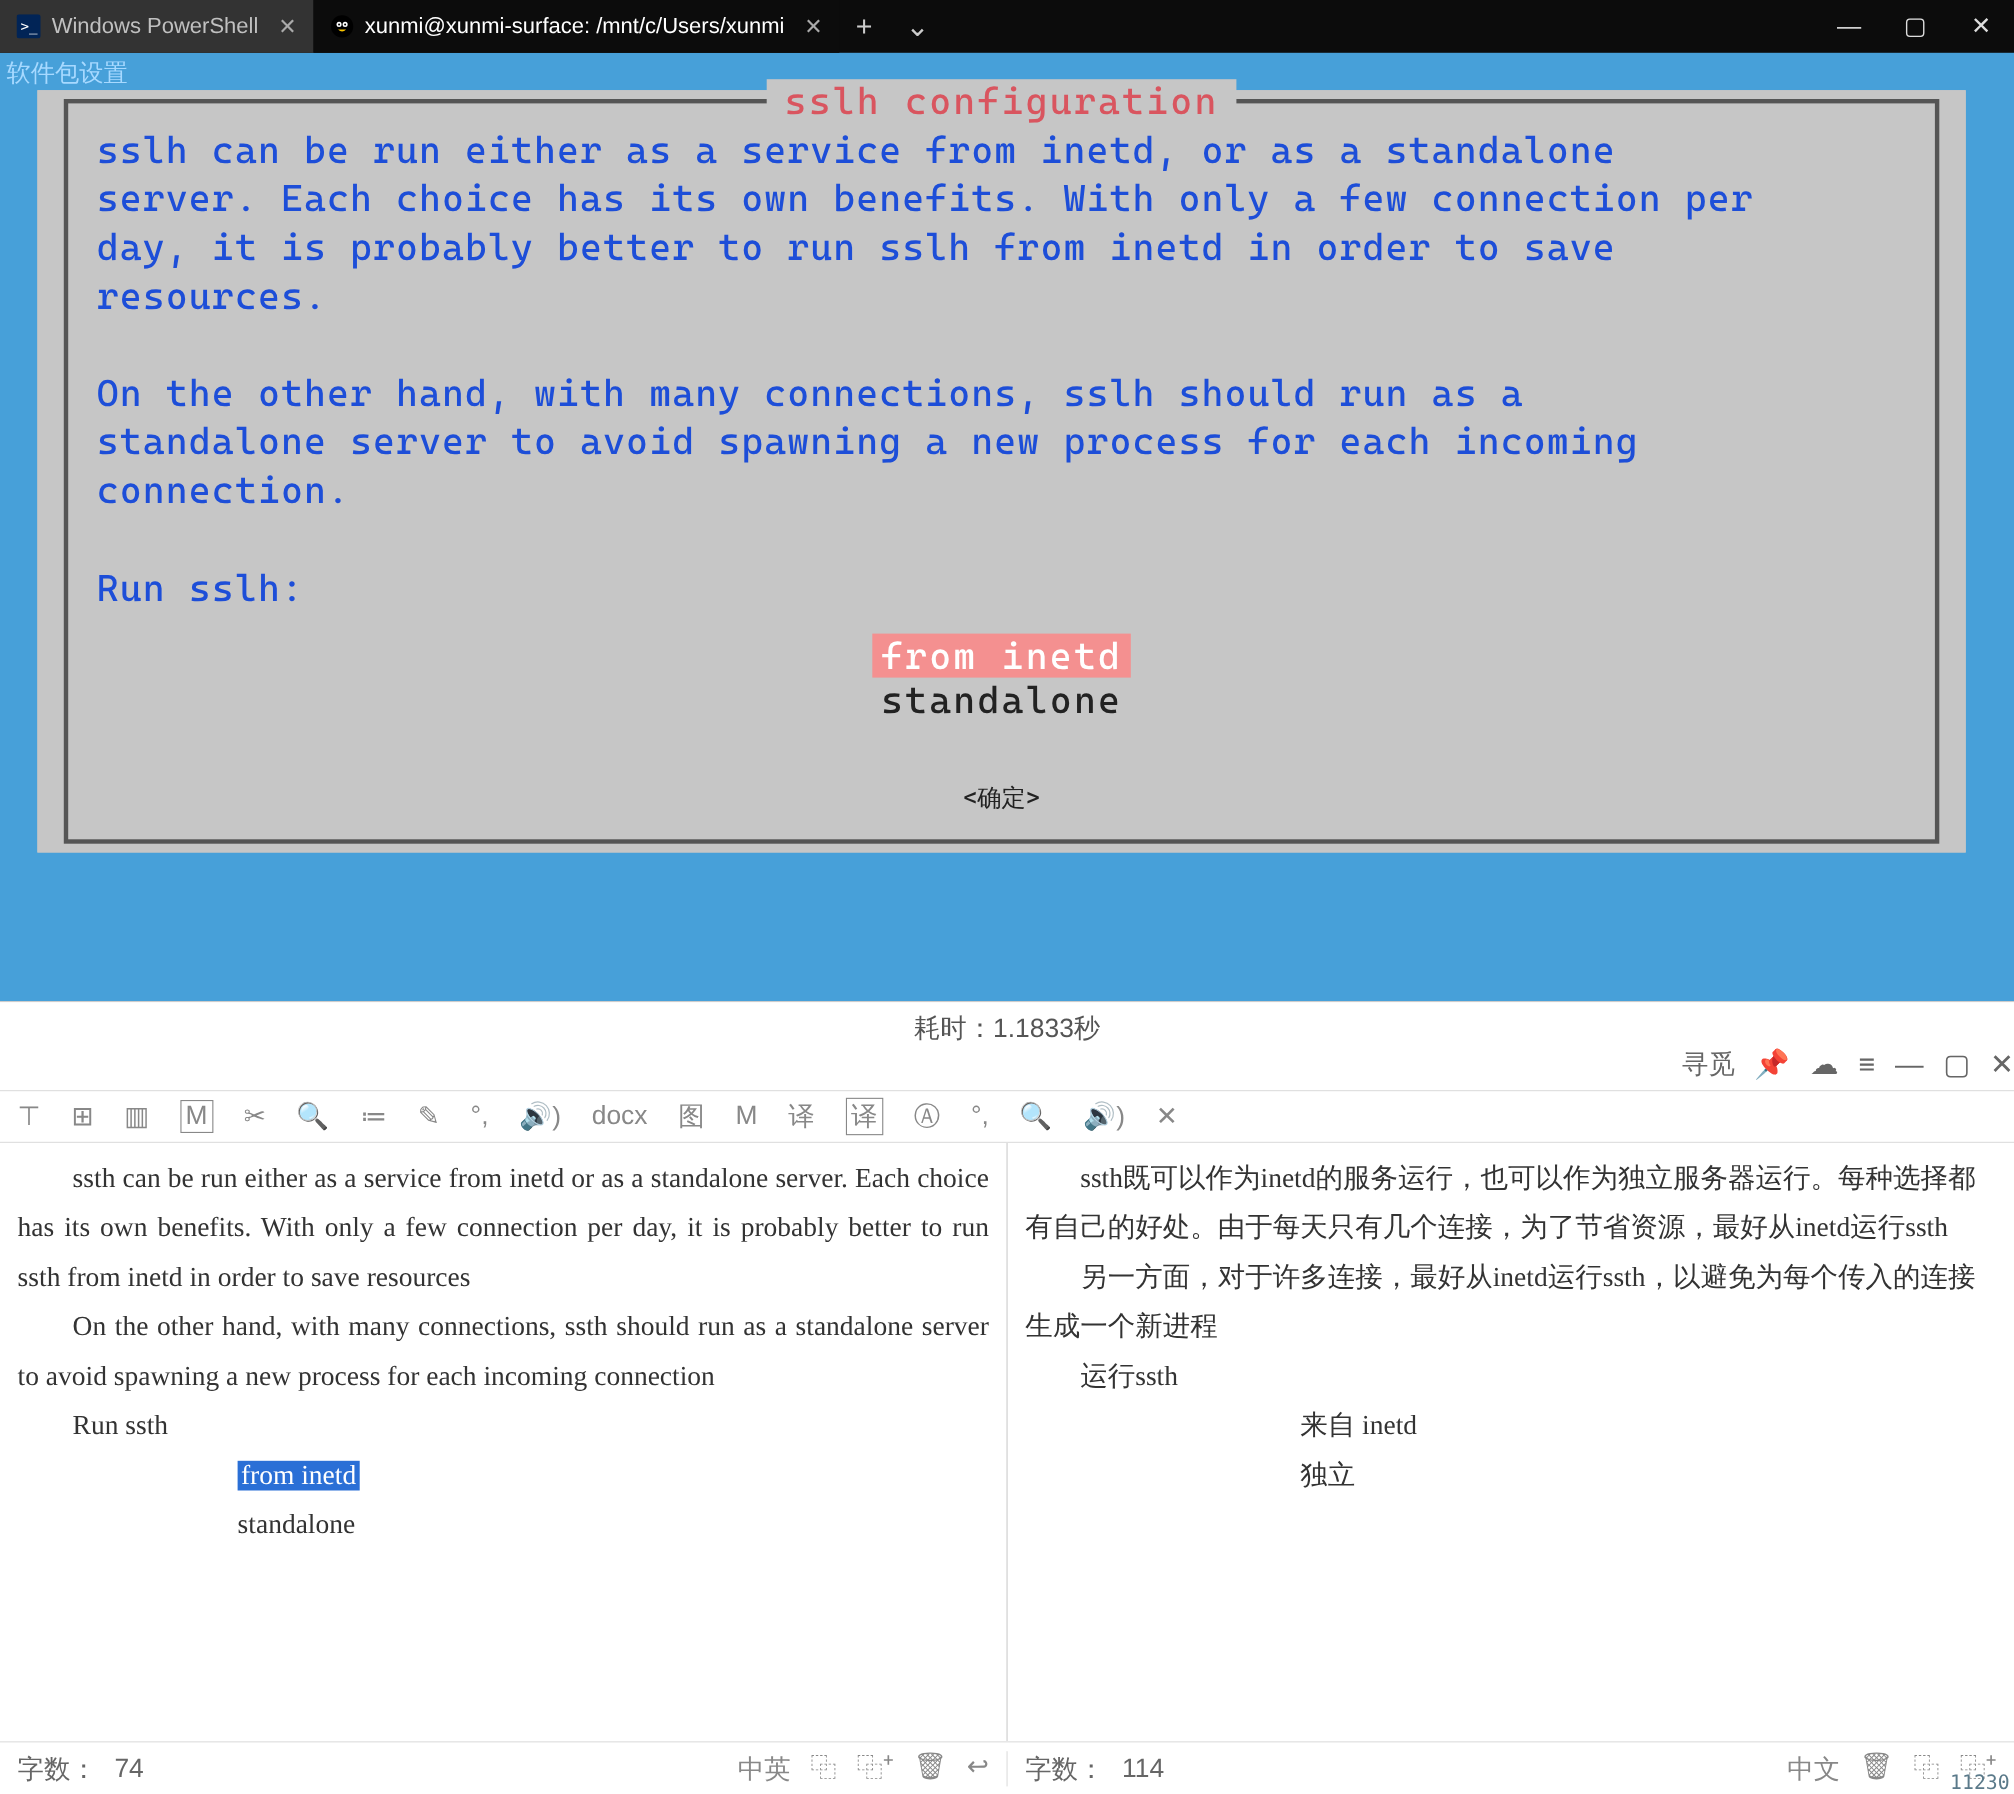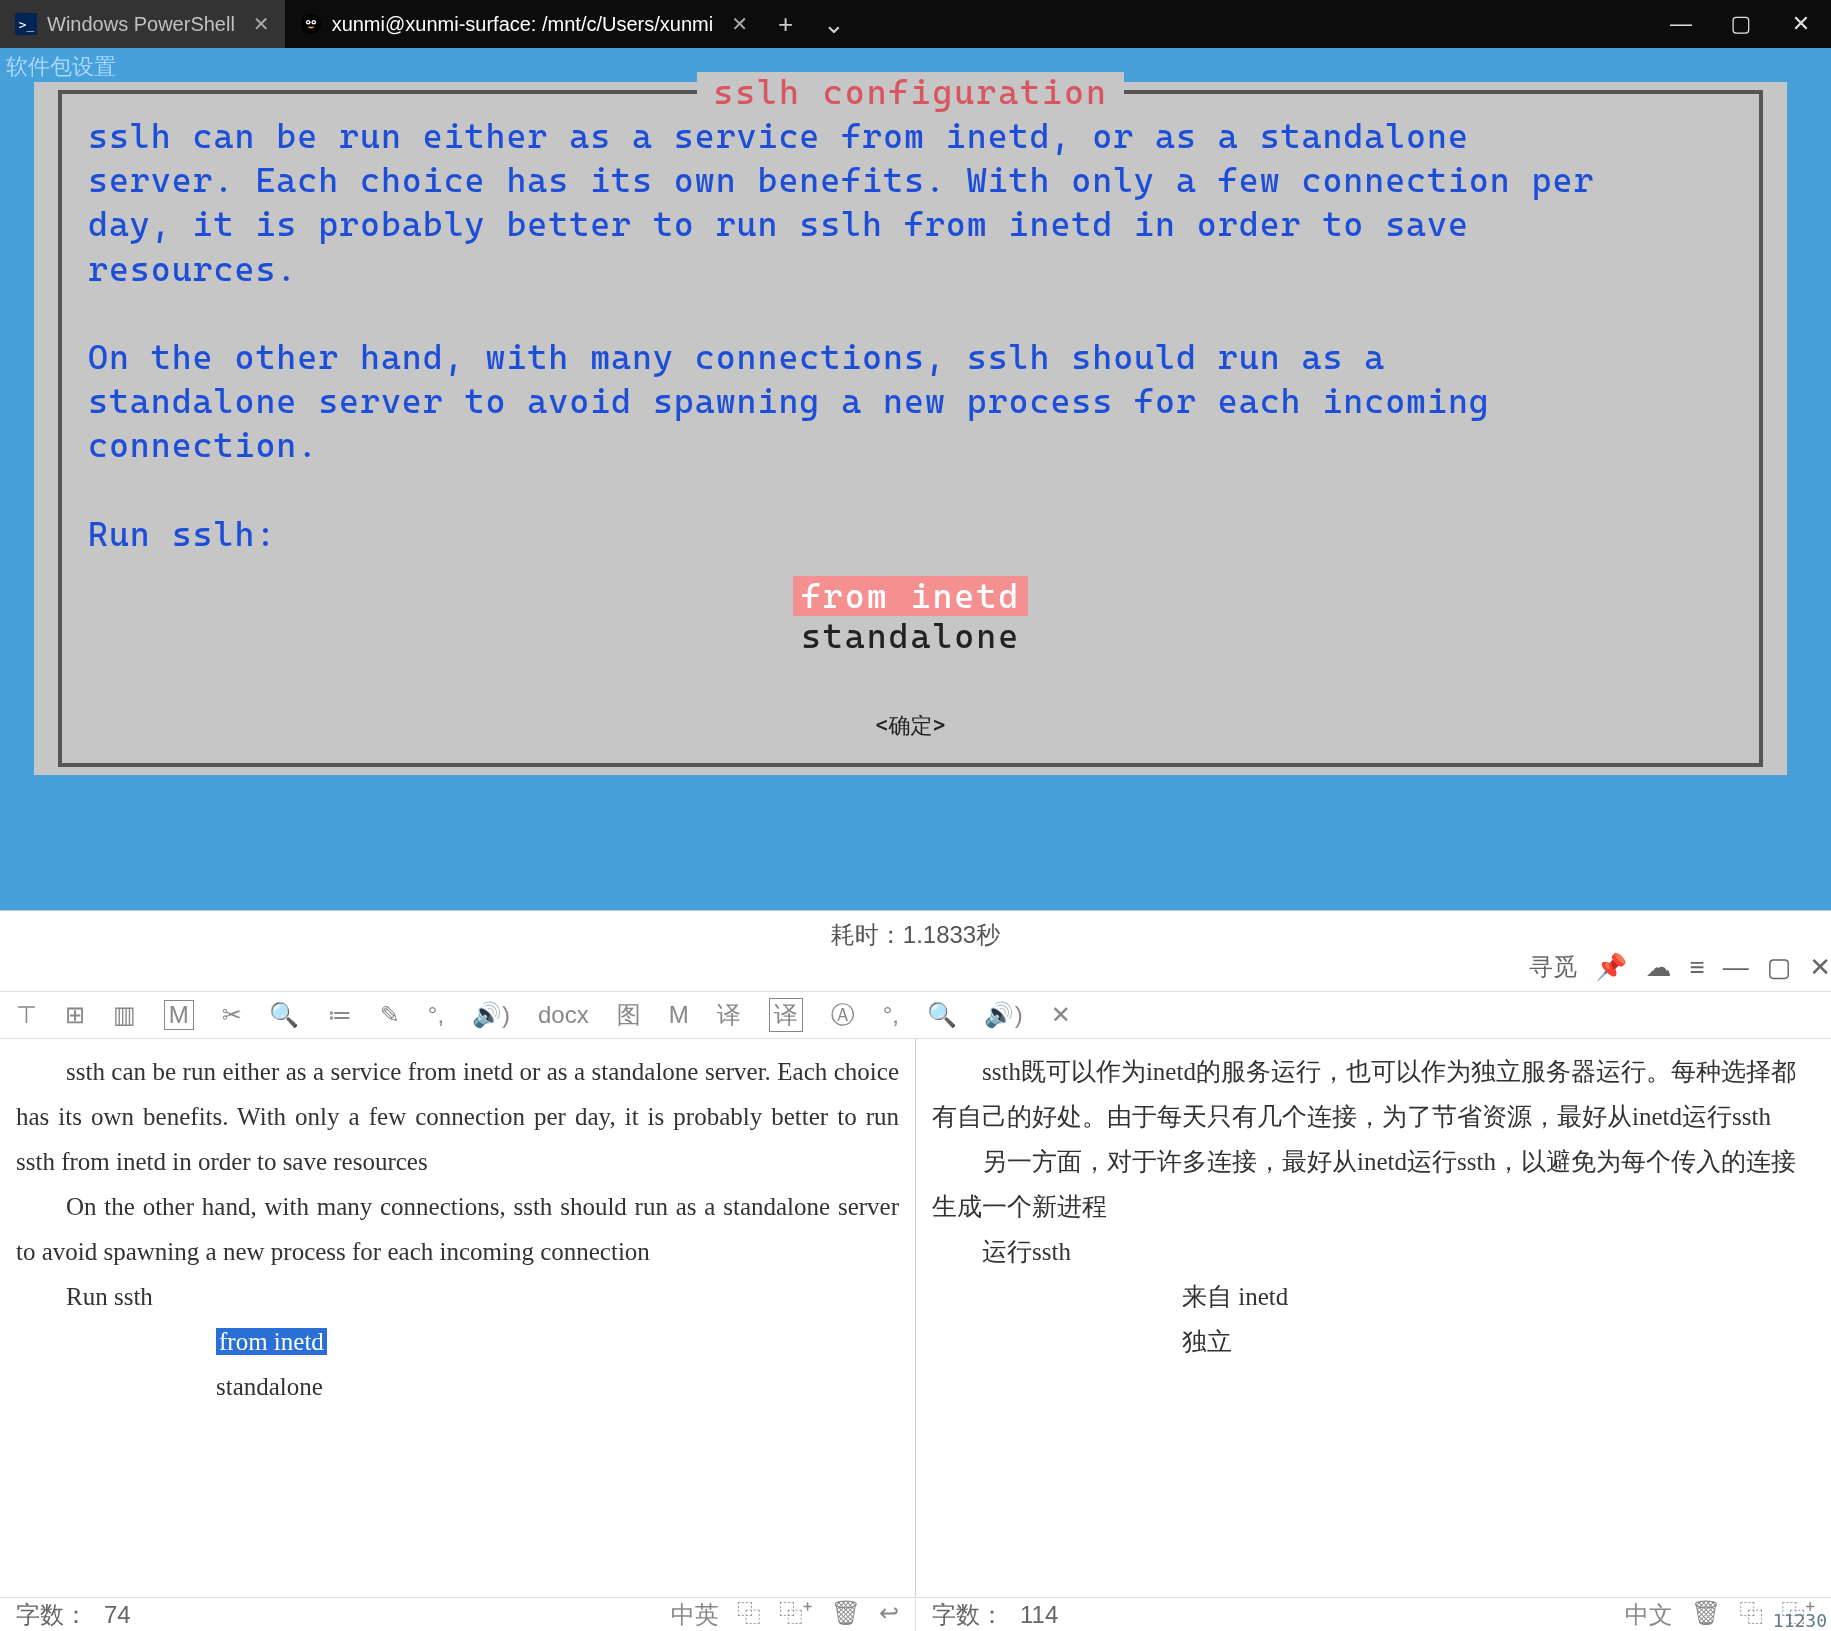--- a/index.html
+++ b/index.html
@@ -148,21 +148,21 @@
   .ocr-col + .ocr-col { border-left: 1px solid #ccc; }
   .indent { text-indent: 2em; }
   .hl-blue { background: #2a6fd6; color: #fff; padding: 0 3px; }
   .center-inner { text-align: left; padding-left: 8em; }
   .ocr-footer {
     border-top: 1px solid #ddd;
     display: flex;
     align-items: center;
     font-size: 24px;
     color: #666;
-    height: 34px;
+    height: 48px;
   }
   .foot-left, .foot-right { flex: 1; display: flex; align-items: center; gap: 16px; padding: 0 16px; }
   .foot-right { border-left: 1px solid #ddd; }
   .foot-icons { margin-left: auto; display: flex; gap: 18px; font-size: 24px; color: #888; }
 
   .corner-num {
     position: absolute;
     right: 4px;
     bottom: 0;
     color: #5b7a8a;

